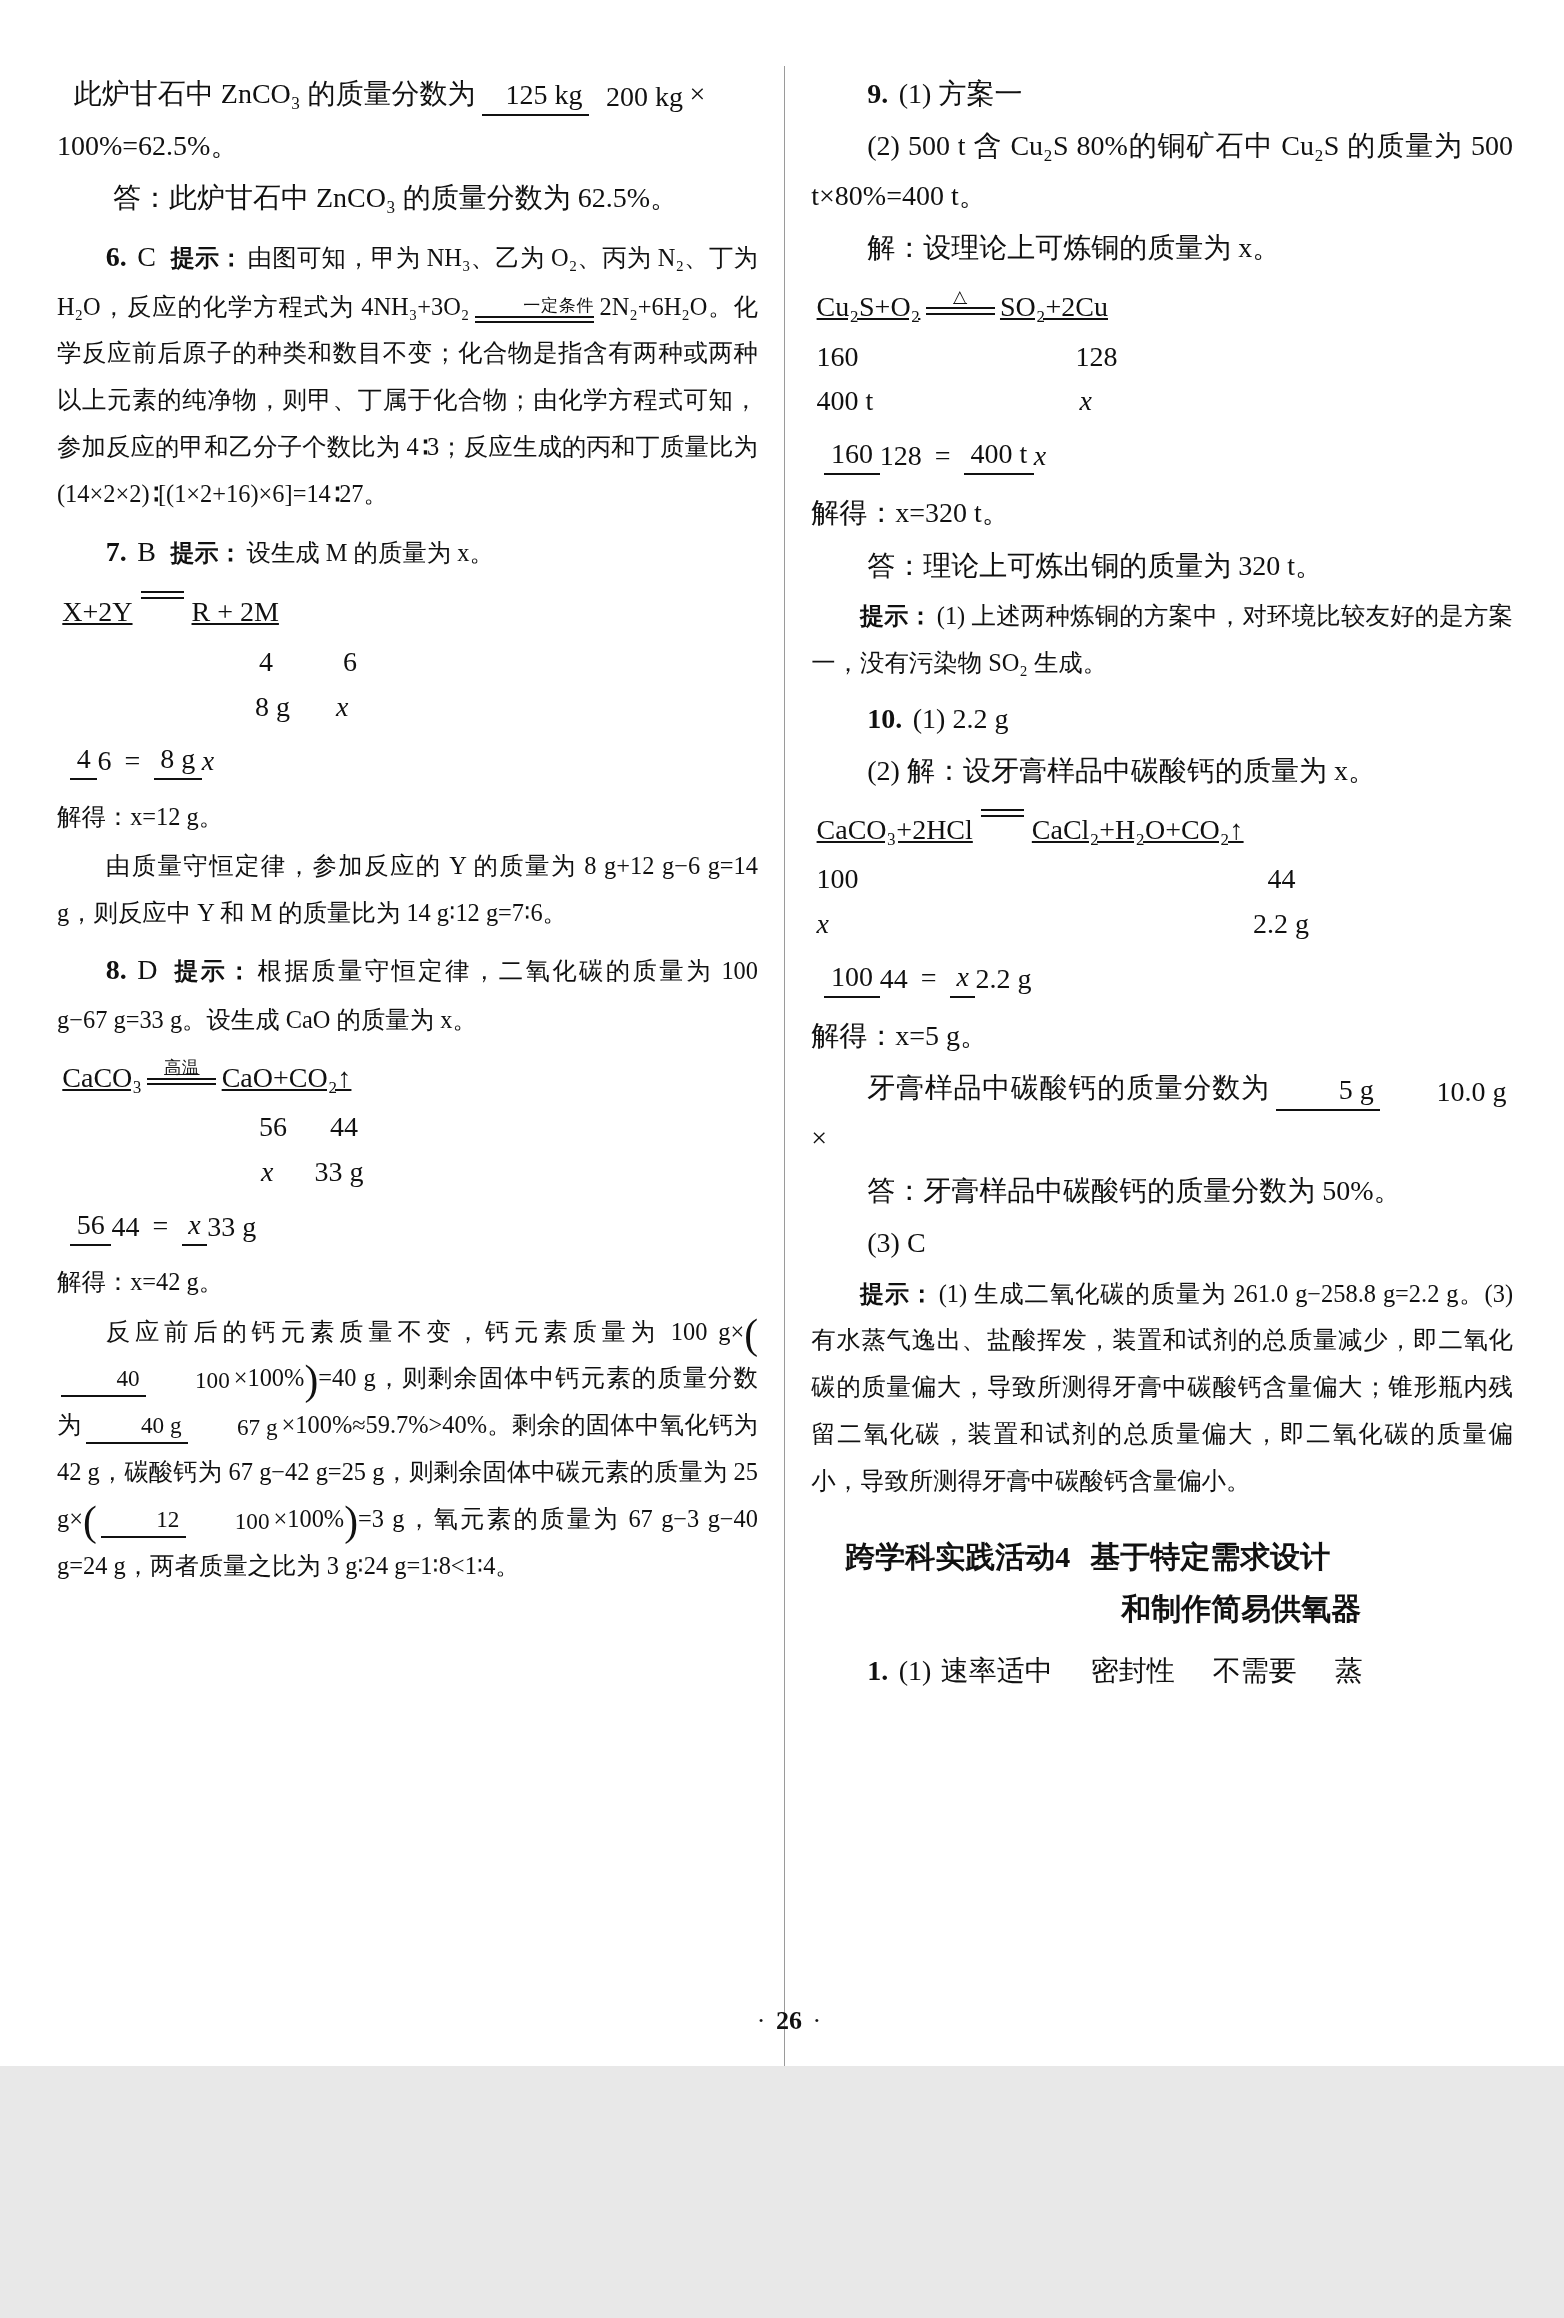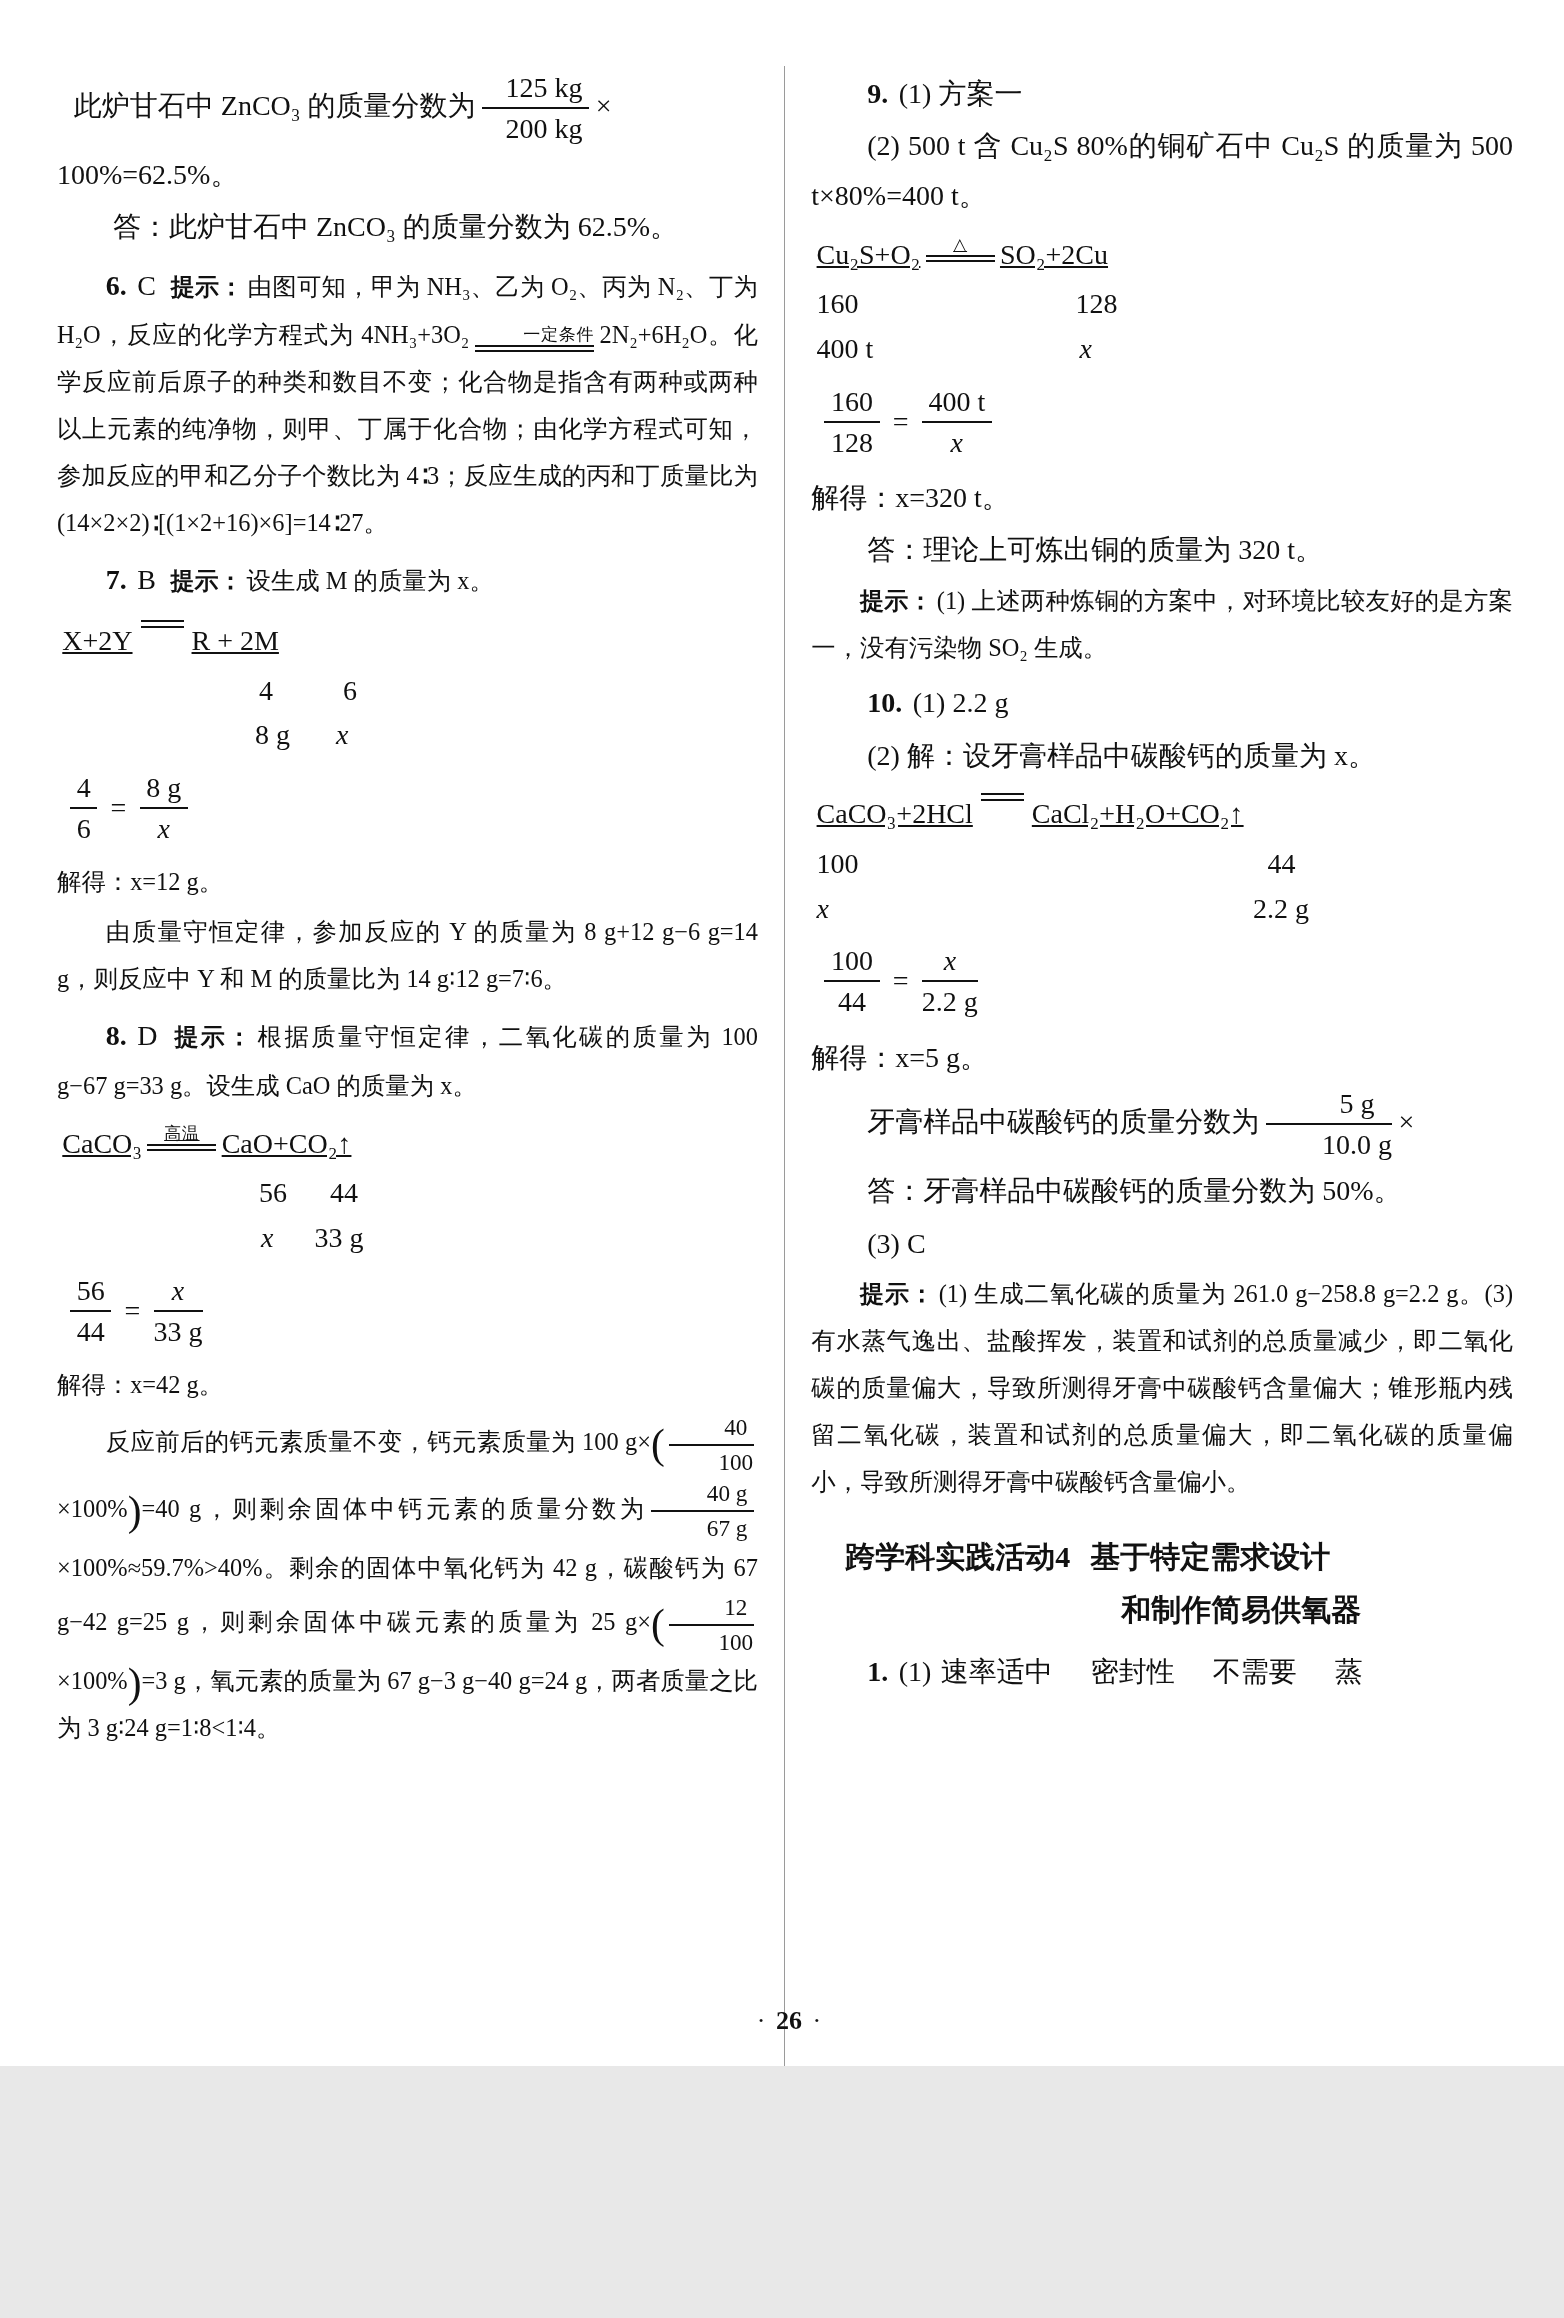--- a/index.html
+++ b/index.html
@@ -20,21 +20,21 @@
   .para { font-size:28px; line-height:1.78; margin:2.6px 0; text-align:justify; }
   .hint-para { font-size:24.4px; line-height:1.92; }
   .indent { text-indent:2em; }
   .small-indent { text-indent:0.6em; }
 
   .item-num { font-weight:bold; font-size:28px; margin-right:10.5px; }
   .ans-letter { font-size:28px; margin-right:14.5px; }
   .hint-label { font-family:"Liberation Sans","DejaVu Sans",sans-serif; font-weight:bold; font-size:24px; margin-right:4px; }
 
   
-  .frac { display:inline-flex; flex-direction:column; text-align:center; vertical-align:middle; margin:1.3px 6.6px; line-height:1.25; }
+  .frac { display:inline-flex; flex-direction:row; text-align:center; vertical-align:middle; margin:1.3px 6.6px; line-height:1.25; }
   .frac .num { display:block; border-bottom:2px solid #111; padding:0 6.6px 2px; }
   .frac .den { display:block; padding-top:2px; }
   .frac.sm { font-size:0.95em; margin:1.3px 4px; }
   .bigp { font-size:1.7em; font-weight:300; vertical-align:middle; line-height:1; }
   .var { font-style:italic; }
 
   .frac-eq { display:flex; align-items:center; margin:12px 0 12px 6.6px; font-size:28px; }
   .frac-eq .eqsign { margin:0 6.6px; }
 
   
@@ -161,20 +161,21 @@
     </div>
 
     <div class="divider"></div>
 
     <div class="col col-right">
 
       <p class="para indent">
         <span class="item-num">9.</span><span>(1) 方案一</span>
       </p>
       <p class="para indent">(2) 500 t 含 Cu₂S 80%的铜矿石中 Cu₂S 的质量为 500 t×80%=400 t。</p>
+      <p class="para indent">解：设理论上可炼铜的质量为 x。</p>
       <div class="chem-line">
         <span>Cu₂S+O₂</span>
           <span class="cond-eq">
             <span class="cond-text">△</span>
             <span class="dbl-line"></span>
           </span>
           <span>SO₂+2Cu</span>
       </div>
       <div class="stoich" style="--m1:5.3px; --m2:217px;">
         <span>160</span>

